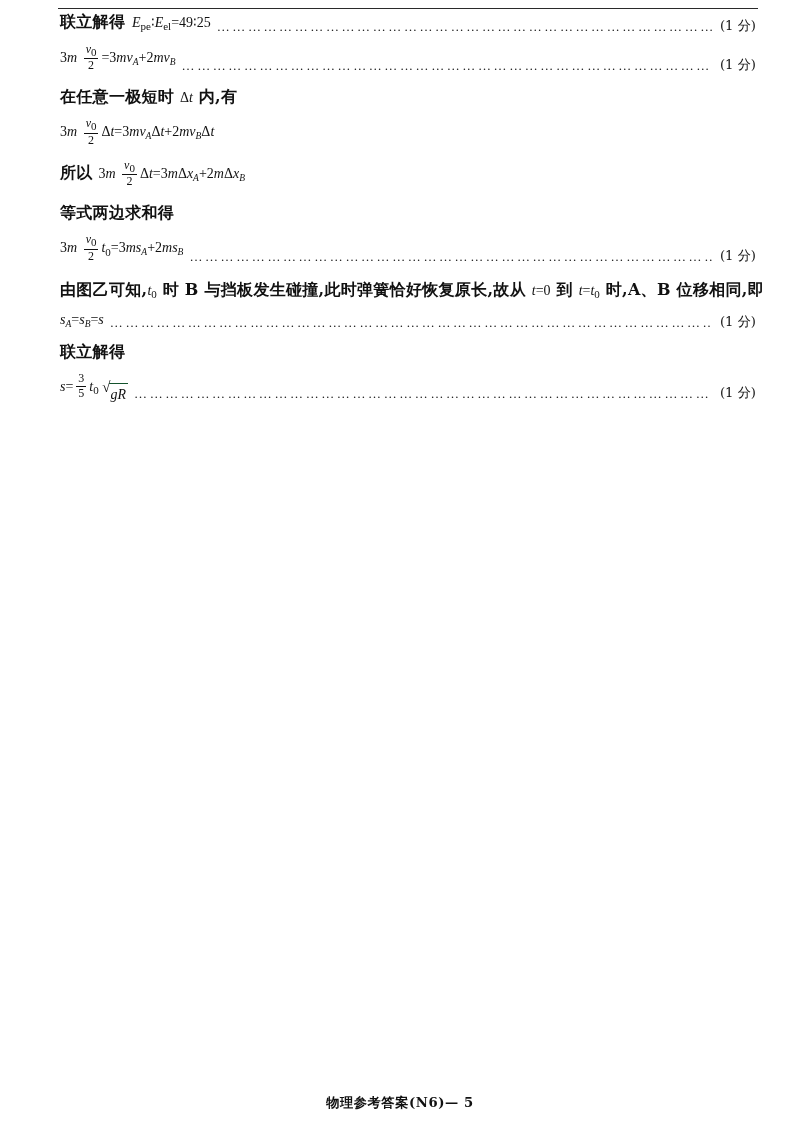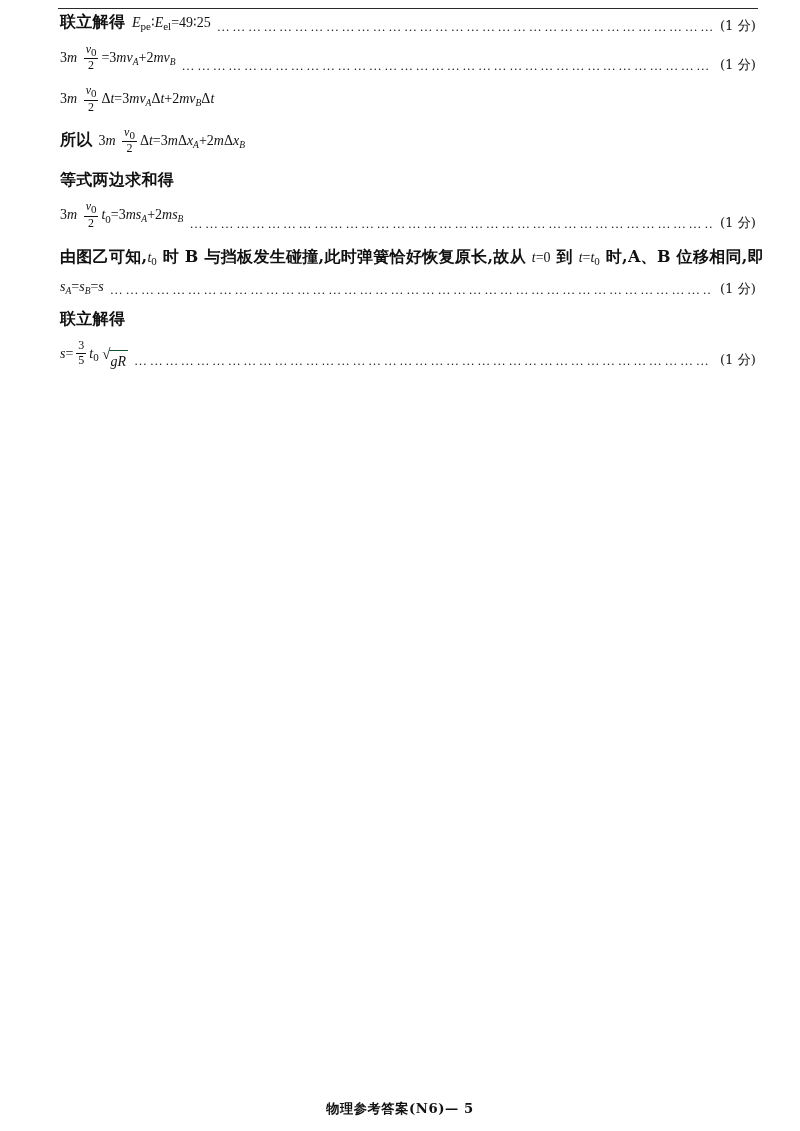--- a/index.html
+++ b/index.html
@@ -116,21 +116,21 @@
   .radical {
     display: inline-block;
     position: relative;
     top: 1px;
     font-size: 15px;
   }
   .footer {
     position: absolute;
     left: 0;
     right: 0;
-    bottom: 13px;
+    bottom: 19px;
     text-align: center;
     font-family: "DejaVu Serif", "Liberation Serif", serif;
     font-size: 13.2px;
     font-weight: 600;
     letter-spacing: 0.6px;
   }
   .eqline { margin-bottom: 11px; }
   .tight { margin-bottom: 7px; margin-top: 13px; }
 </style>
 </head>
@@ -151,20 +151,25 @@
 
 
   <div class="line eqline">
     <span class="txt math">
       3<span class="it">m</span>&nbsp;<span class="frac bigfrac"><span class="num"><span class="it">v</span><span class="subn">0</span></span><span class="den">2</span></span>=3<span class="it">mv</span><span class="sub">A</span>+2<span class="it">mv</span><span class="sub">B</span>
     </span>
     <span class="dots">……………………………………………………………………………………………………………………………………</span>
     <span class="score">(1 分)</span>
   </div>
 
+  <div class="line row">
+    <span class="txt">
+      <span class="cn">在任意一极短时&nbsp;</span><span class="math">Δ<span class="it">t</span></span><span class="cn">&nbsp;内,有</span>
+    </span>
+  </div>
 
   <div class="line eqline">
     <span class="txt math">
       3<span class="it">m</span>&nbsp;<span class="frac bigfrac"><span class="num"><span class="it">v</span><span class="subn">0</span></span><span class="den">2</span></span>Δ<span class="it">t</span>=3<span class="it">mv</span><span class="sub">A</span>Δ<span class="it">t</span>+2<span class="it">mv</span><span class="sub">B</span>Δ<span class="it">t</span>
     </span>
   </div>
 
   <div class="line eqline">
     <span class="txt">
       <span class="cn">所以&nbsp;</span><span class="math">3<span class="it">m</span>&nbsp;<span class="frac bigfrac"><span class="num"><span class="it">v</span><span class="subn">0</span></span><span class="den">2</span></span>Δ<span class="it">t</span>=3<span class="it">m</span>Δ<span class="it">x</span><span class="sub">A</span>+2<span class="it">m</span>Δ<span class="it">x</span><span class="sub">B</span></span>

